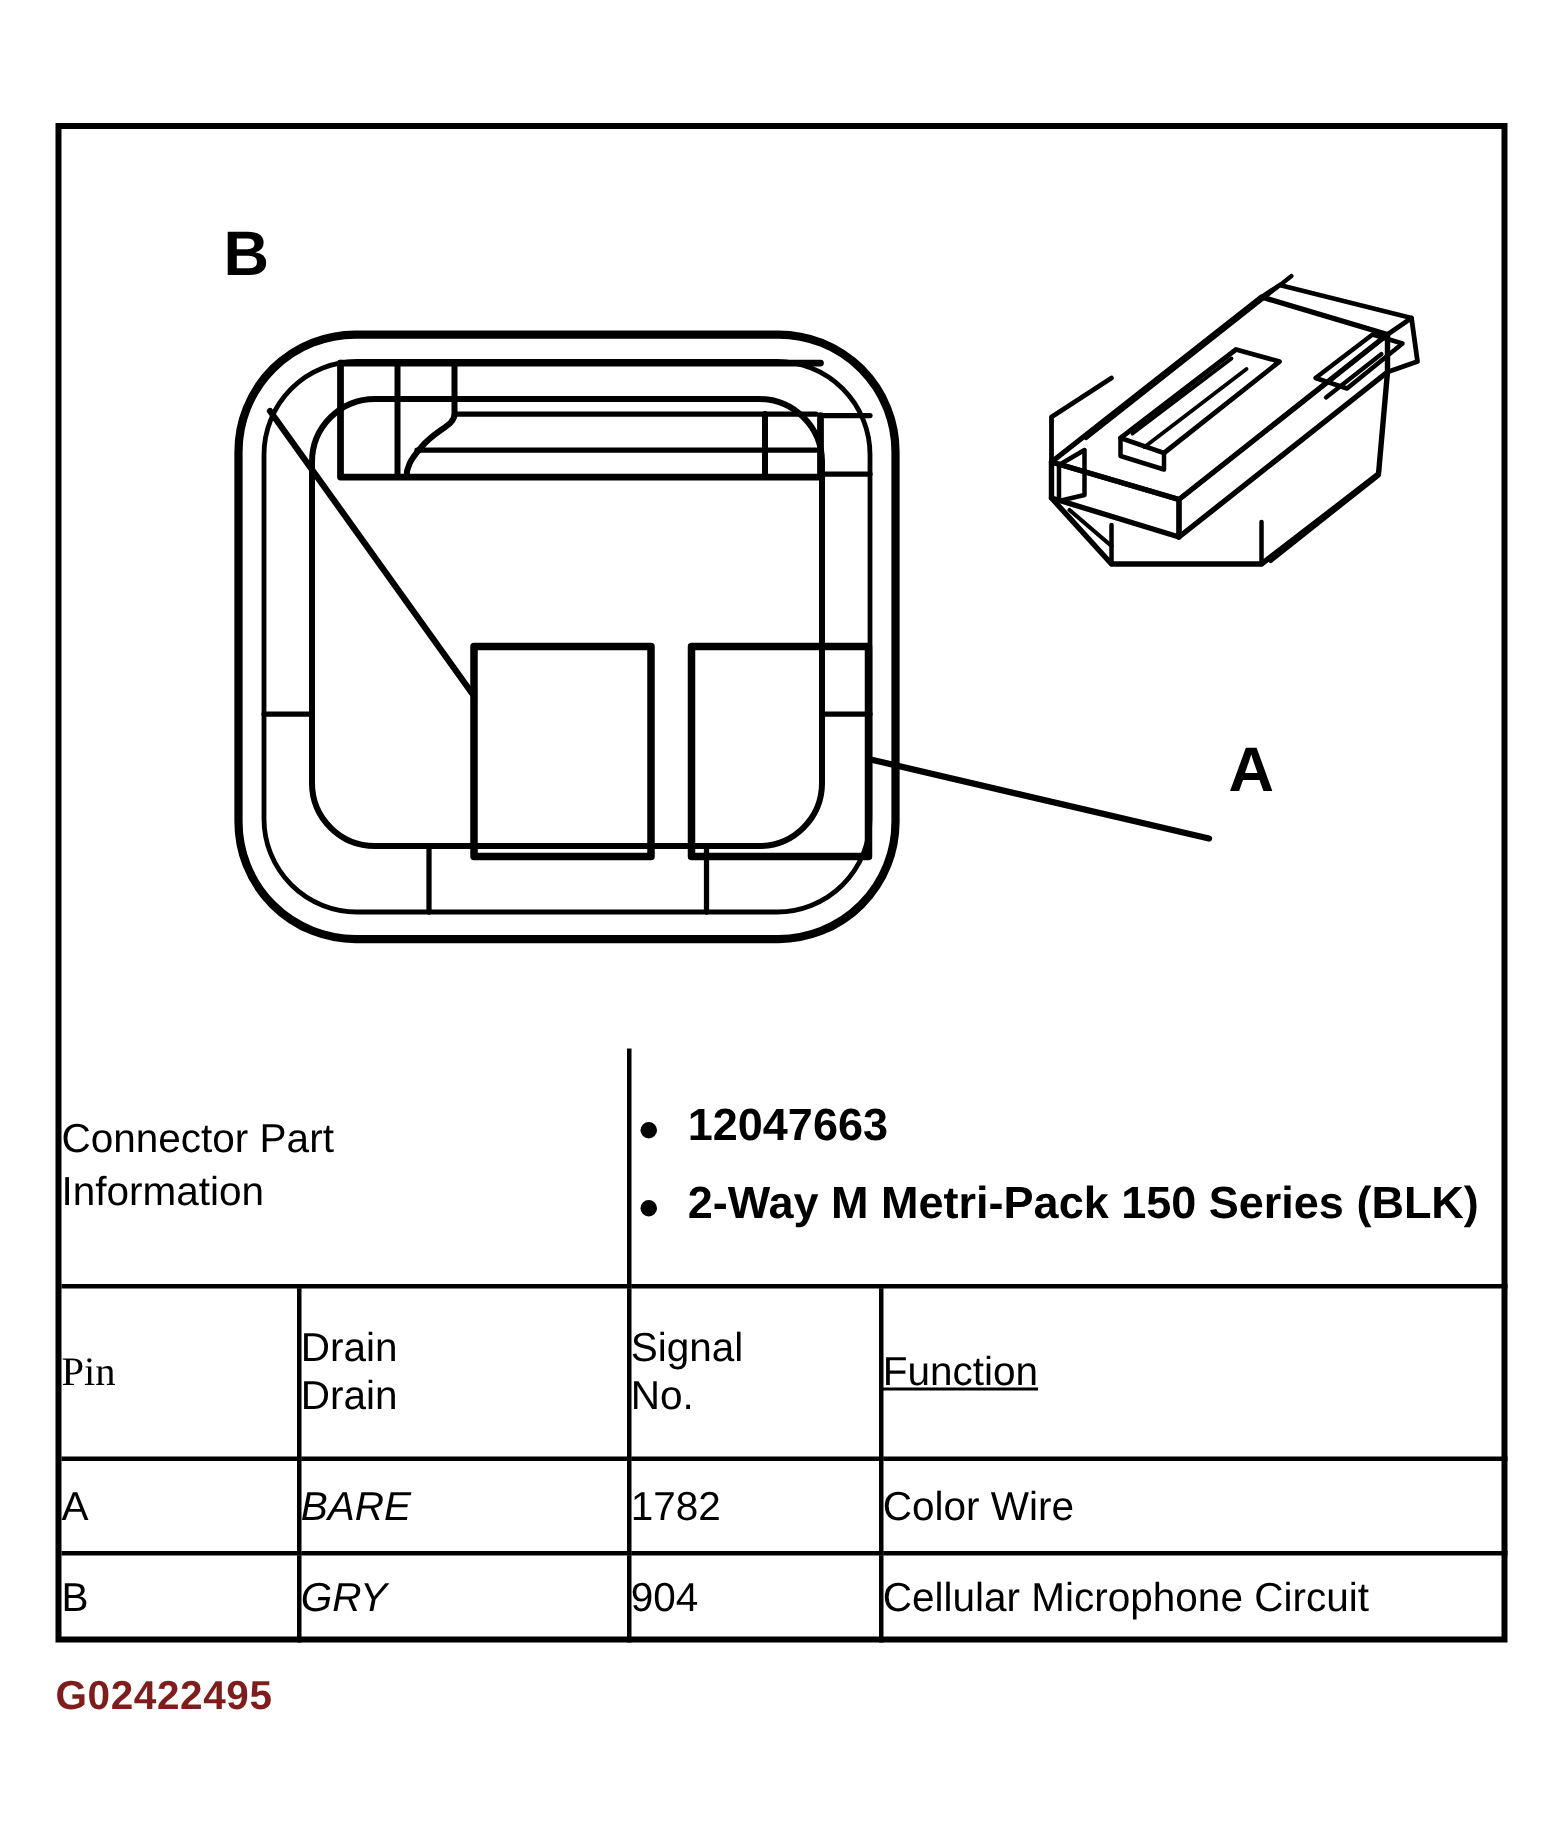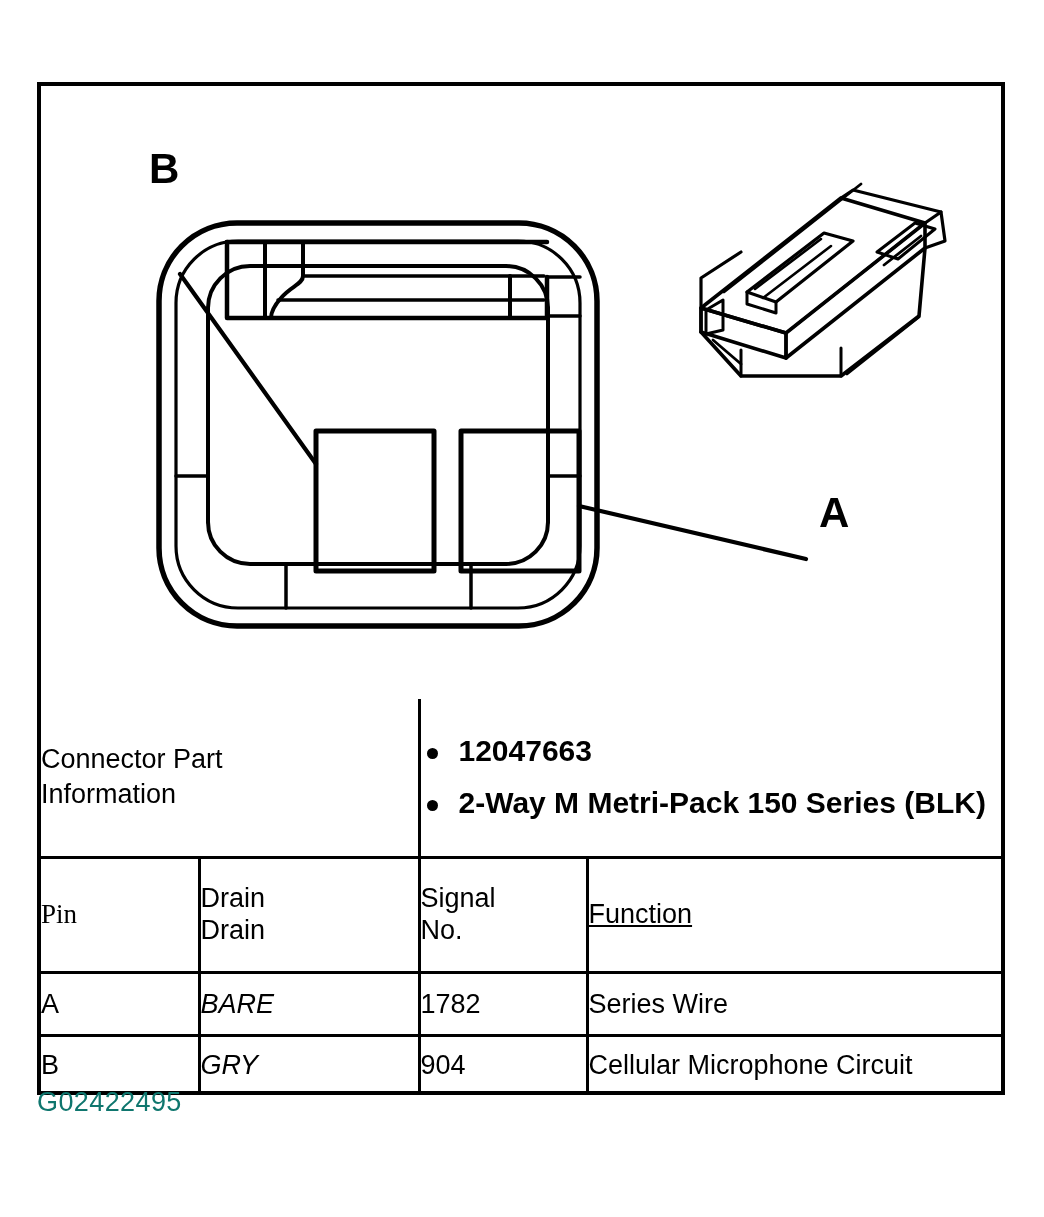--- a/index.html
+++ b/index.html
@@ -131,25 +131,25 @@
     text-align: left;
     font-size: 28px;
     line-height: 1.22;
     padding: 4px 0 4px 14px;
   }
 
   
   .caption {
     position: absolute;
     left: 37px;
-    top: 1087px;
+    top: 1115px;
     font-size: 27px;
-    font-weight: 400;
+    font-weight: 700;
     letter-spacing: 0.4px;
-    color: #0f766e;
+    color: #7f1d1d;
     white-space: nowrap;
   }
 
   
   .callout-letter {
     font-family: "Liberation Sans", sans-serif;
     font-size: 42px;
     font-weight: 700;
     fill: #000;
   }
@@ -311,21 +311,21 @@
             <div>Signal</div>
             <div>No.</div>
           </td>
           <td class="hdr-mid no-right">Function</td>
         </tr>
 
         <tr>
           <td class="cell-pin no-left">A</td>
           <td class="cell-color">BARE</td>
           <td class="cell-circuit">1782</td>
-          <td class="cell-func no-right">Series Wire</td>
+          <td class="cell-func no-right">Color Wire</td>
         </tr>
 
         <tr>
           <td class="cell-pin no-left no-bottom">B</td>
           <td class="cell-color no-bottom">GRY</td>
           <td class="cell-circuit no-bottom">904</td>
           <td class="cell-func no-right no-bottom">Cellular Microphone Circuit</td>
         </tr>
       </tbody>
     </table>

